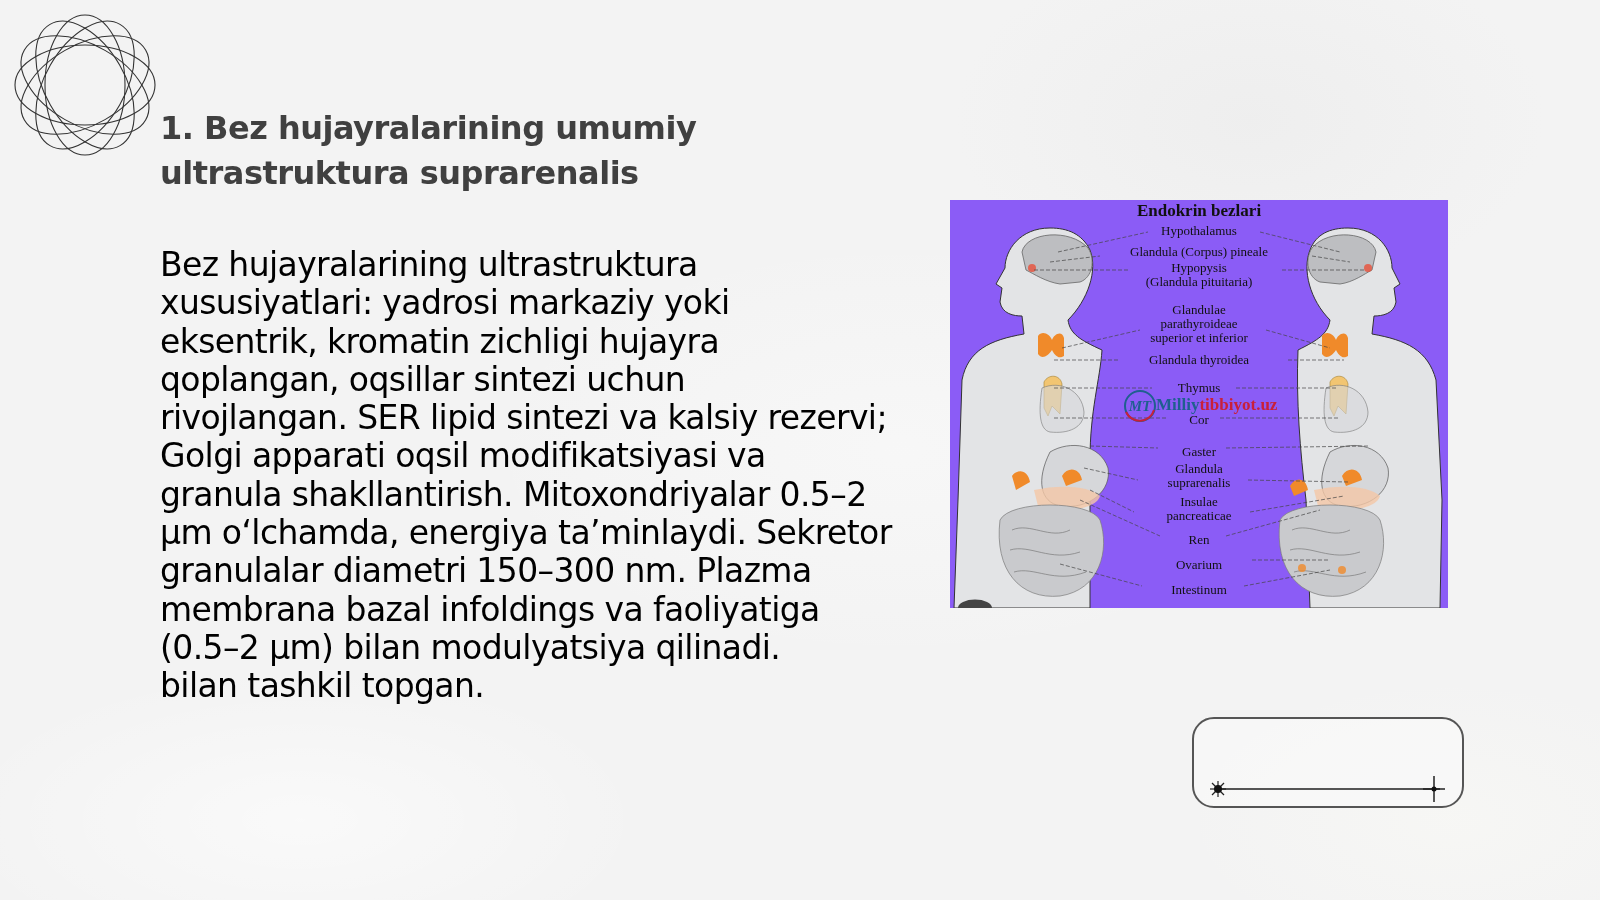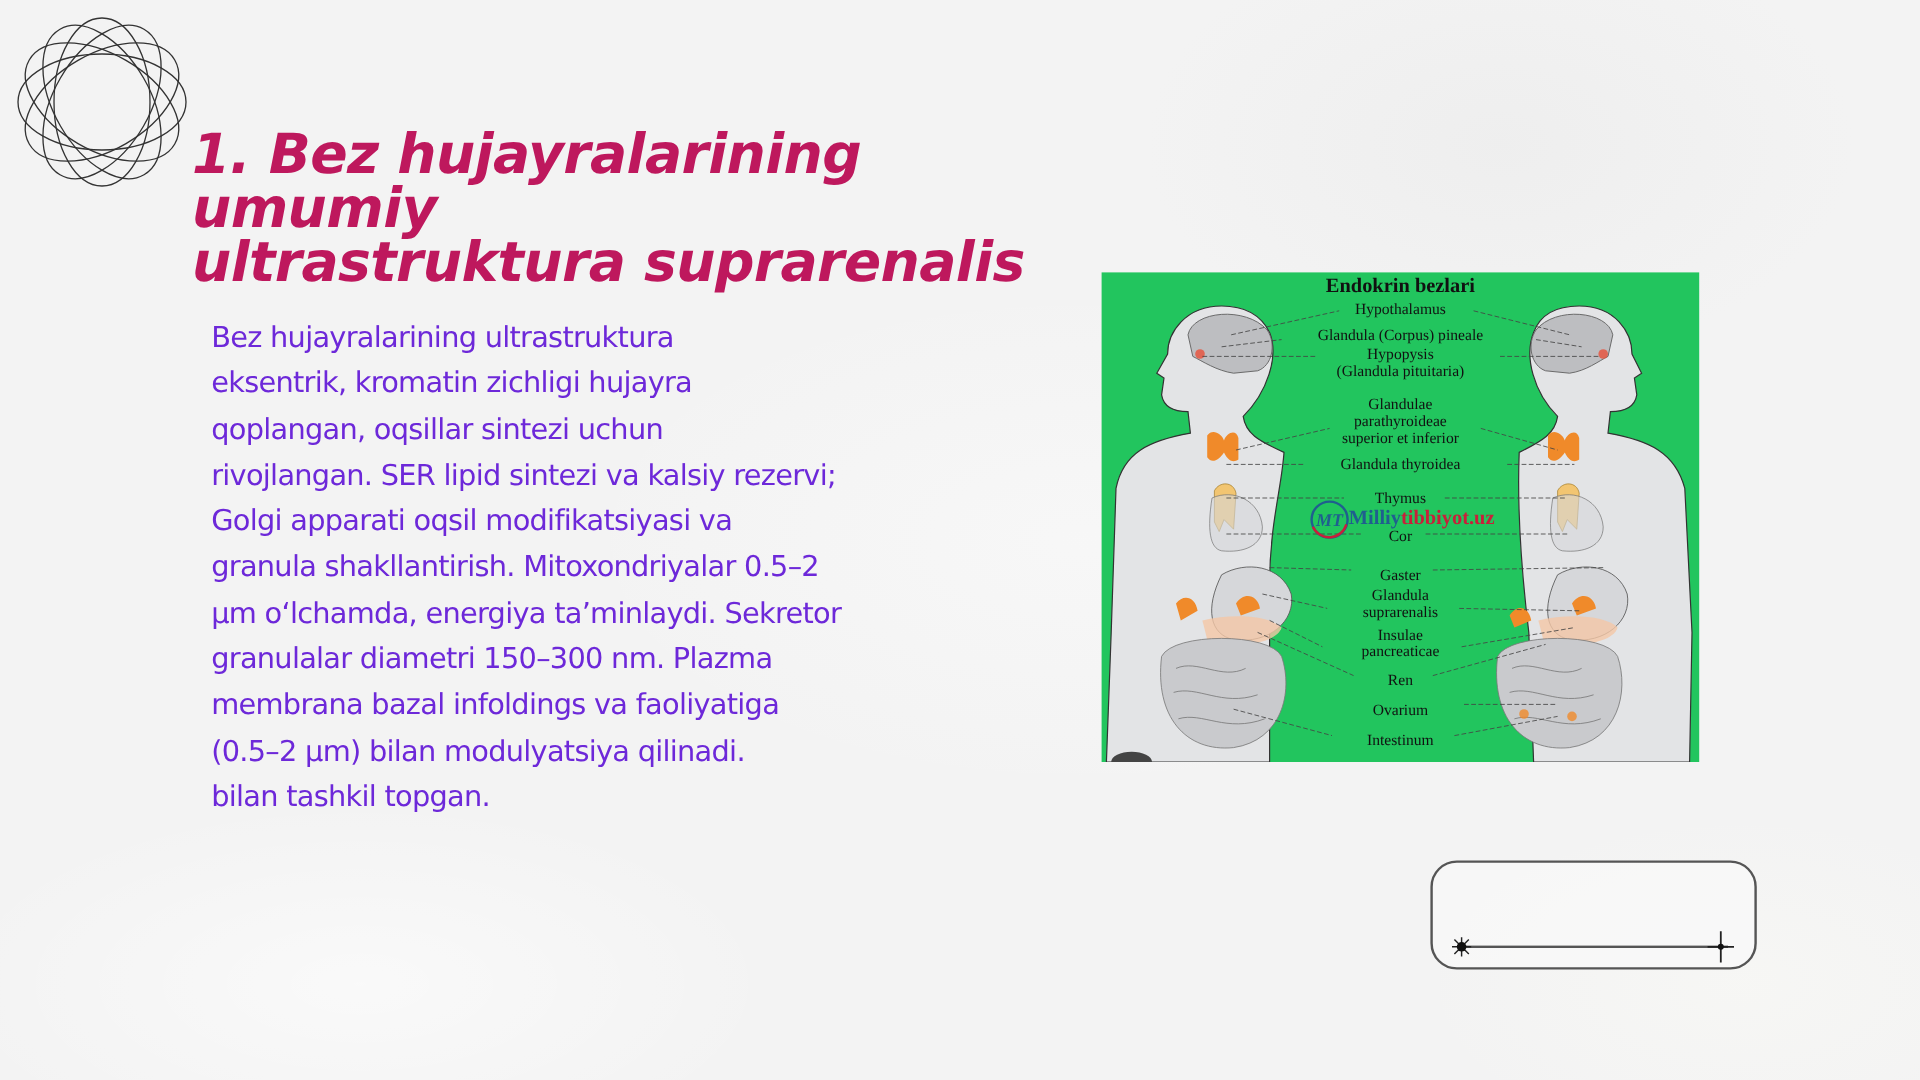--- a/index.html
+++ b/index.html
@@ -11,36 +11,35 @@
       radial-gradient(ellipse 420px 260px at 1250px 120px, rgba(235,235,235,0.6), rgba(235,235,235,0) 70%),
       radial-gradient(ellipse 600px 300px at 900px 450px, rgba(250,250,250,0.6), rgba(250,250,250,0) 70%),
       radial-gradient(ellipse 380px 200px at 1450px 820px, rgba(248,248,245,0.7), rgba(248,248,245,0) 70%);
     font-family: "DejaVu Sans", sans-serif;
     color: #111;
   }
   .ornament { position: absolute; left: 10px; top: 10px; width: 150px; height: 150px; }
   .title {
     position: absolute; left: 160px; top: 106px; width: 700px;
     font-family: "DejaVu Sans", sans-serif;
-    font-weight: bold; font-style: italic;
-    font-size: 46px; line-height: 45px; letter-spacing: -0.5px;
-    color: #be185d; margin: 0;
+    font-weight: bold; 
+    font-size: 32px; line-height: 45px; letter-spacing: -0.5px;
+    color: #404040; margin: 0;
   }
   .title span { display: block; }
   .body-text {
     position: absolute; left: 160px; top: 246px; width: 690px;
     font-family: "DejaVu Sans", sans-serif;
-    font-size: 24px; line-height: 38.3px; letter-spacing: -0.6px;
-    color: #6d28d9; margin: 16px;
+    font-size: 33px; line-height: 38.3px; letter-spacing: -0.6px;
+    color: #000000; margin: 0;
   }
   .body-text span { display: block; white-space: nowrap; }
   .figure {
-    position: absolute; left: 918px; top: 200px; width: 498px; height: 408px;
-    background: #22c55e;
-    margin-top: 27px;
+    position: absolute; left: 950px; top: 200px; width: 498px; height: 408px;
+    background: #8b5cf6;
   }
   .figure svg { display: block; }
   .slider-box {
     position: absolute; left: 1192px; top: 717px; width: 272px; height: 91px;
     border: 2px solid #555; border-radius: 22px; box-sizing: border-box;
     background: rgba(250,250,250,0.6);
   }
   .slider-track {
     position: absolute; left: 22px; right: 22px; top: 69px; height: 2px; background: #555;
   }
@@ -61,20 +60,21 @@
   </g>
 </svg>
 
 <h1 class="title">
   <span>1. Bez hujayralarining umumiy</span>
   <span>ultrastruktura suprarenalis</span>
 </h1>
 
 <p class="body-text">
   <span>Bez hujayralarining ultrastruktura</span>
+  <span>xususiyatlari: yadrosi markaziy yoki</span>
   <span>eksentrik, kromatin zichligi hujayra</span>
   <span>qoplangan, oqsillar sintezi uchun</span>
   <span>rivojlangan. SER lipid sintezi va kalsiy rezervi;</span>
   <span>Golgi apparati oqsil modifikatsiyasi va</span>
   <span>granula shakllantirish. Mitoxondriyalar 0.5–2</span>
   <span>μm o‘lchamda, energiya ta’minlaydi. Sekretor</span>
   <span>granulalar diametri 150–300 nm. Plazma</span>
   <span>membrana bazal infoldings va faoliyatiga</span>
   <span>(0.5–2 μm) bilan modulyatsiya qilinadi.</span>
   <span>bilan tashkil topgan.</span>

